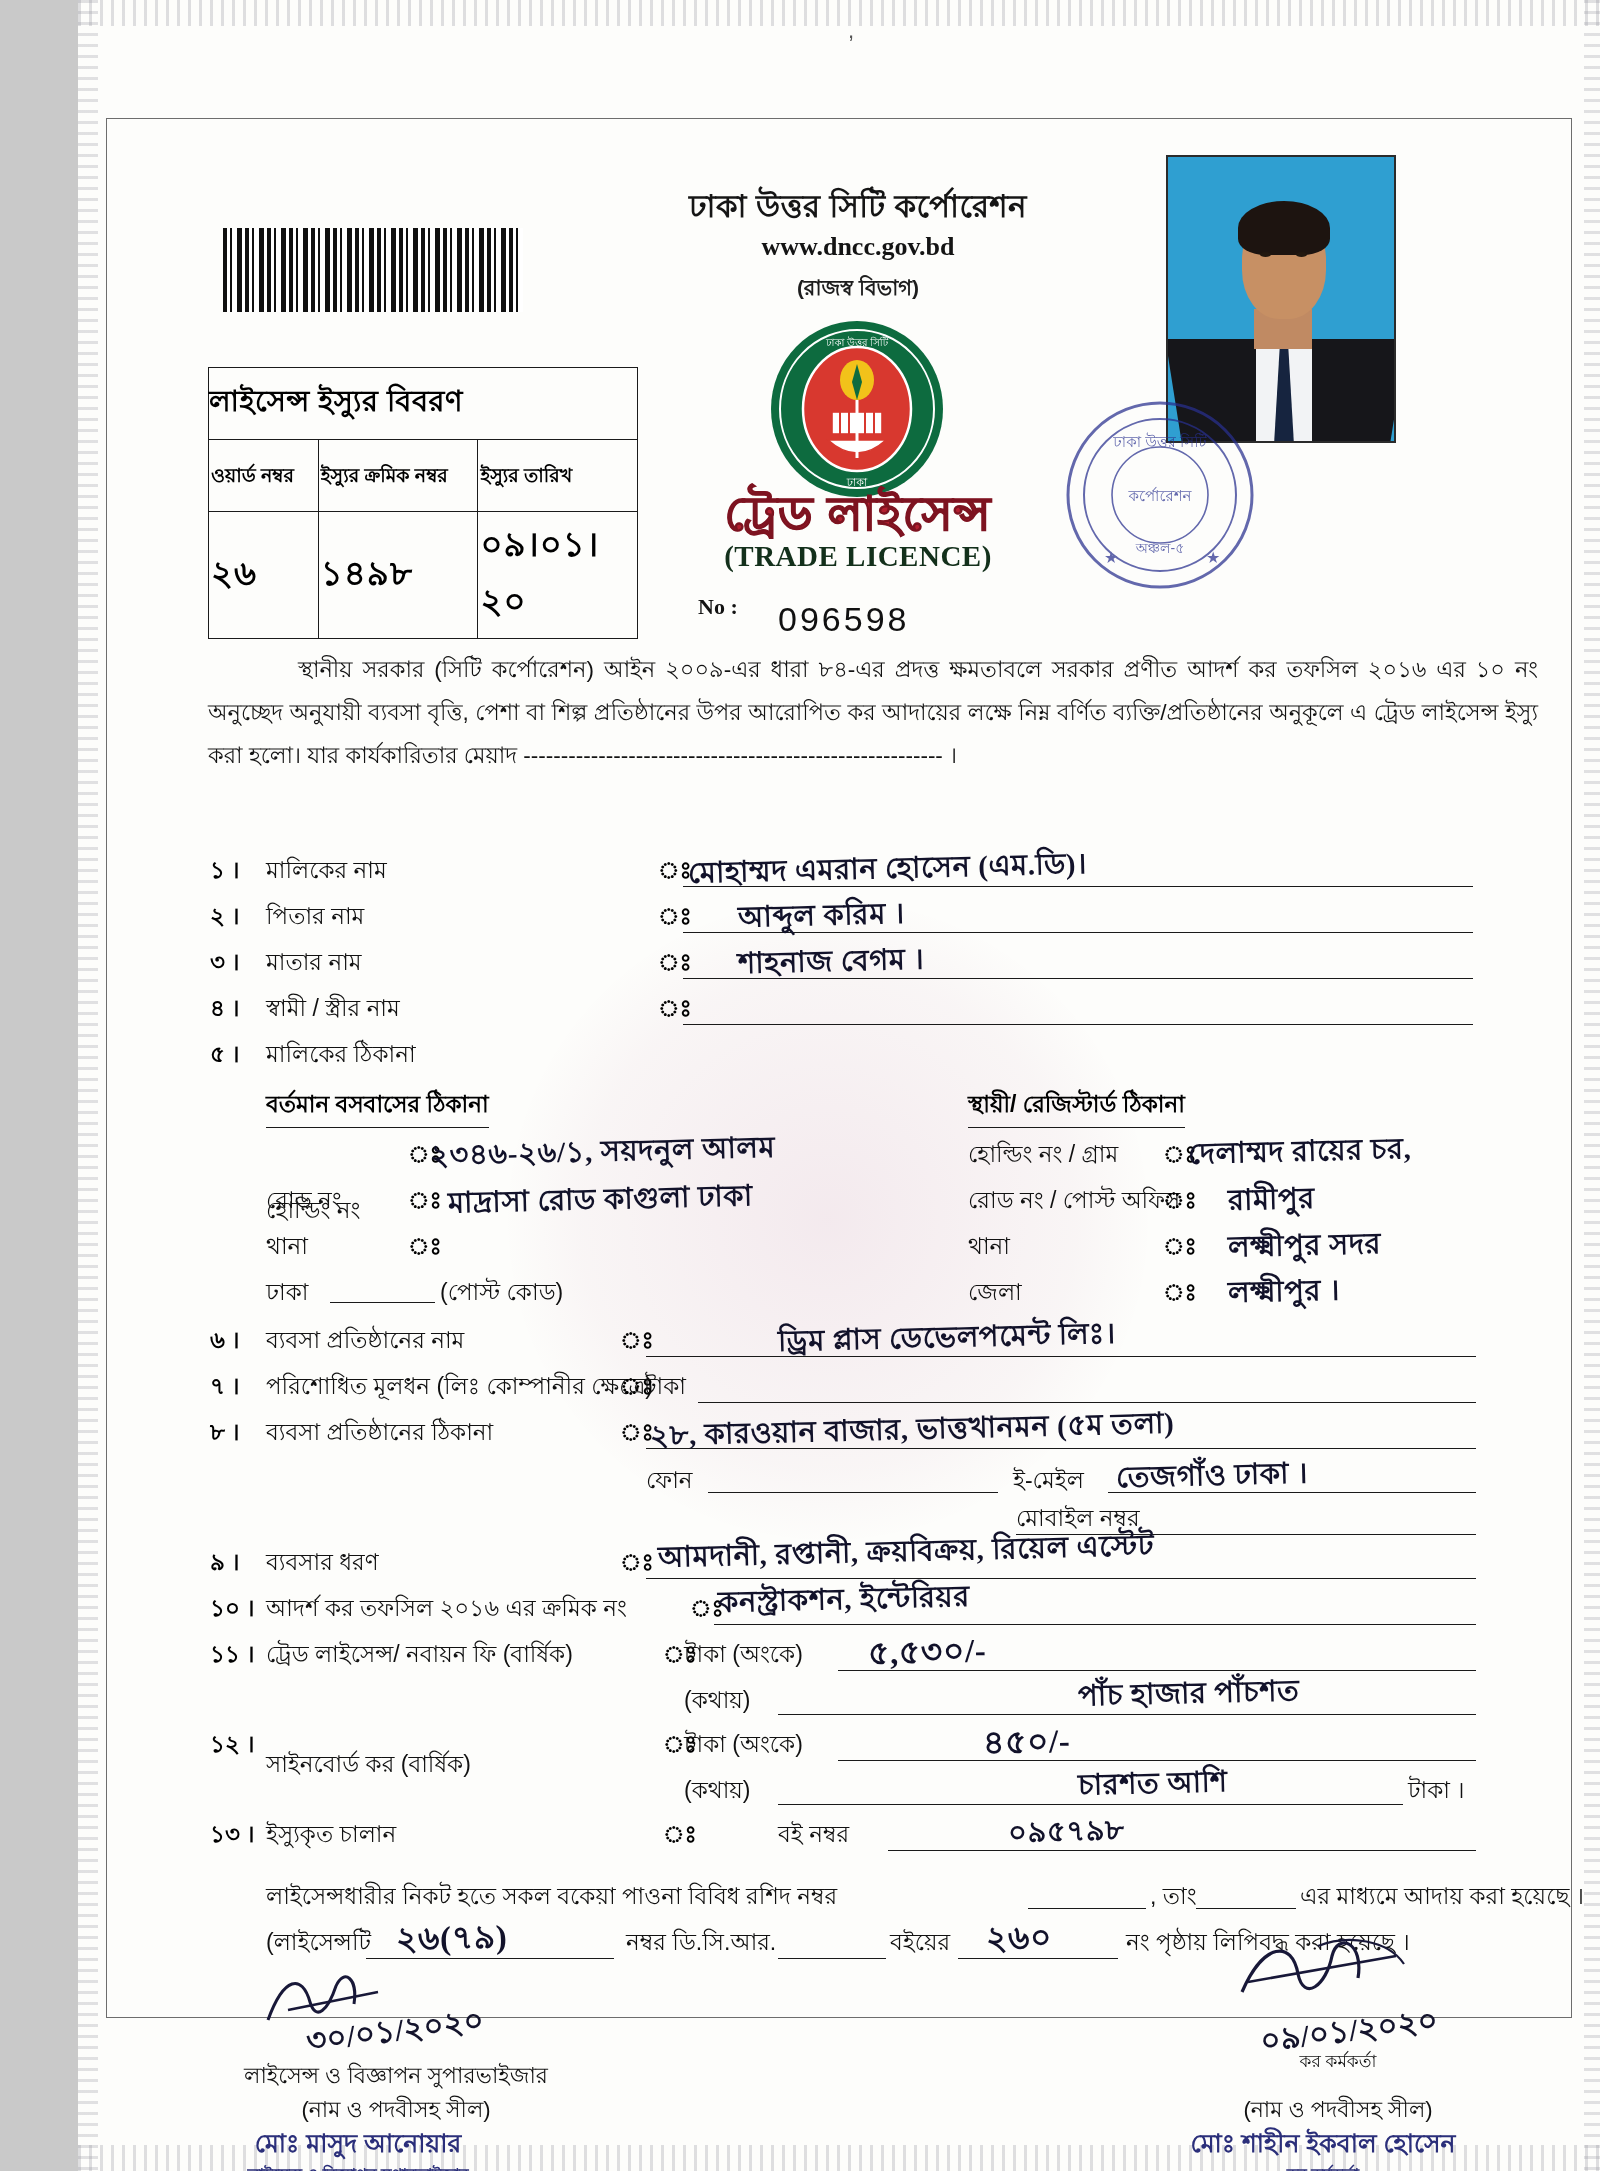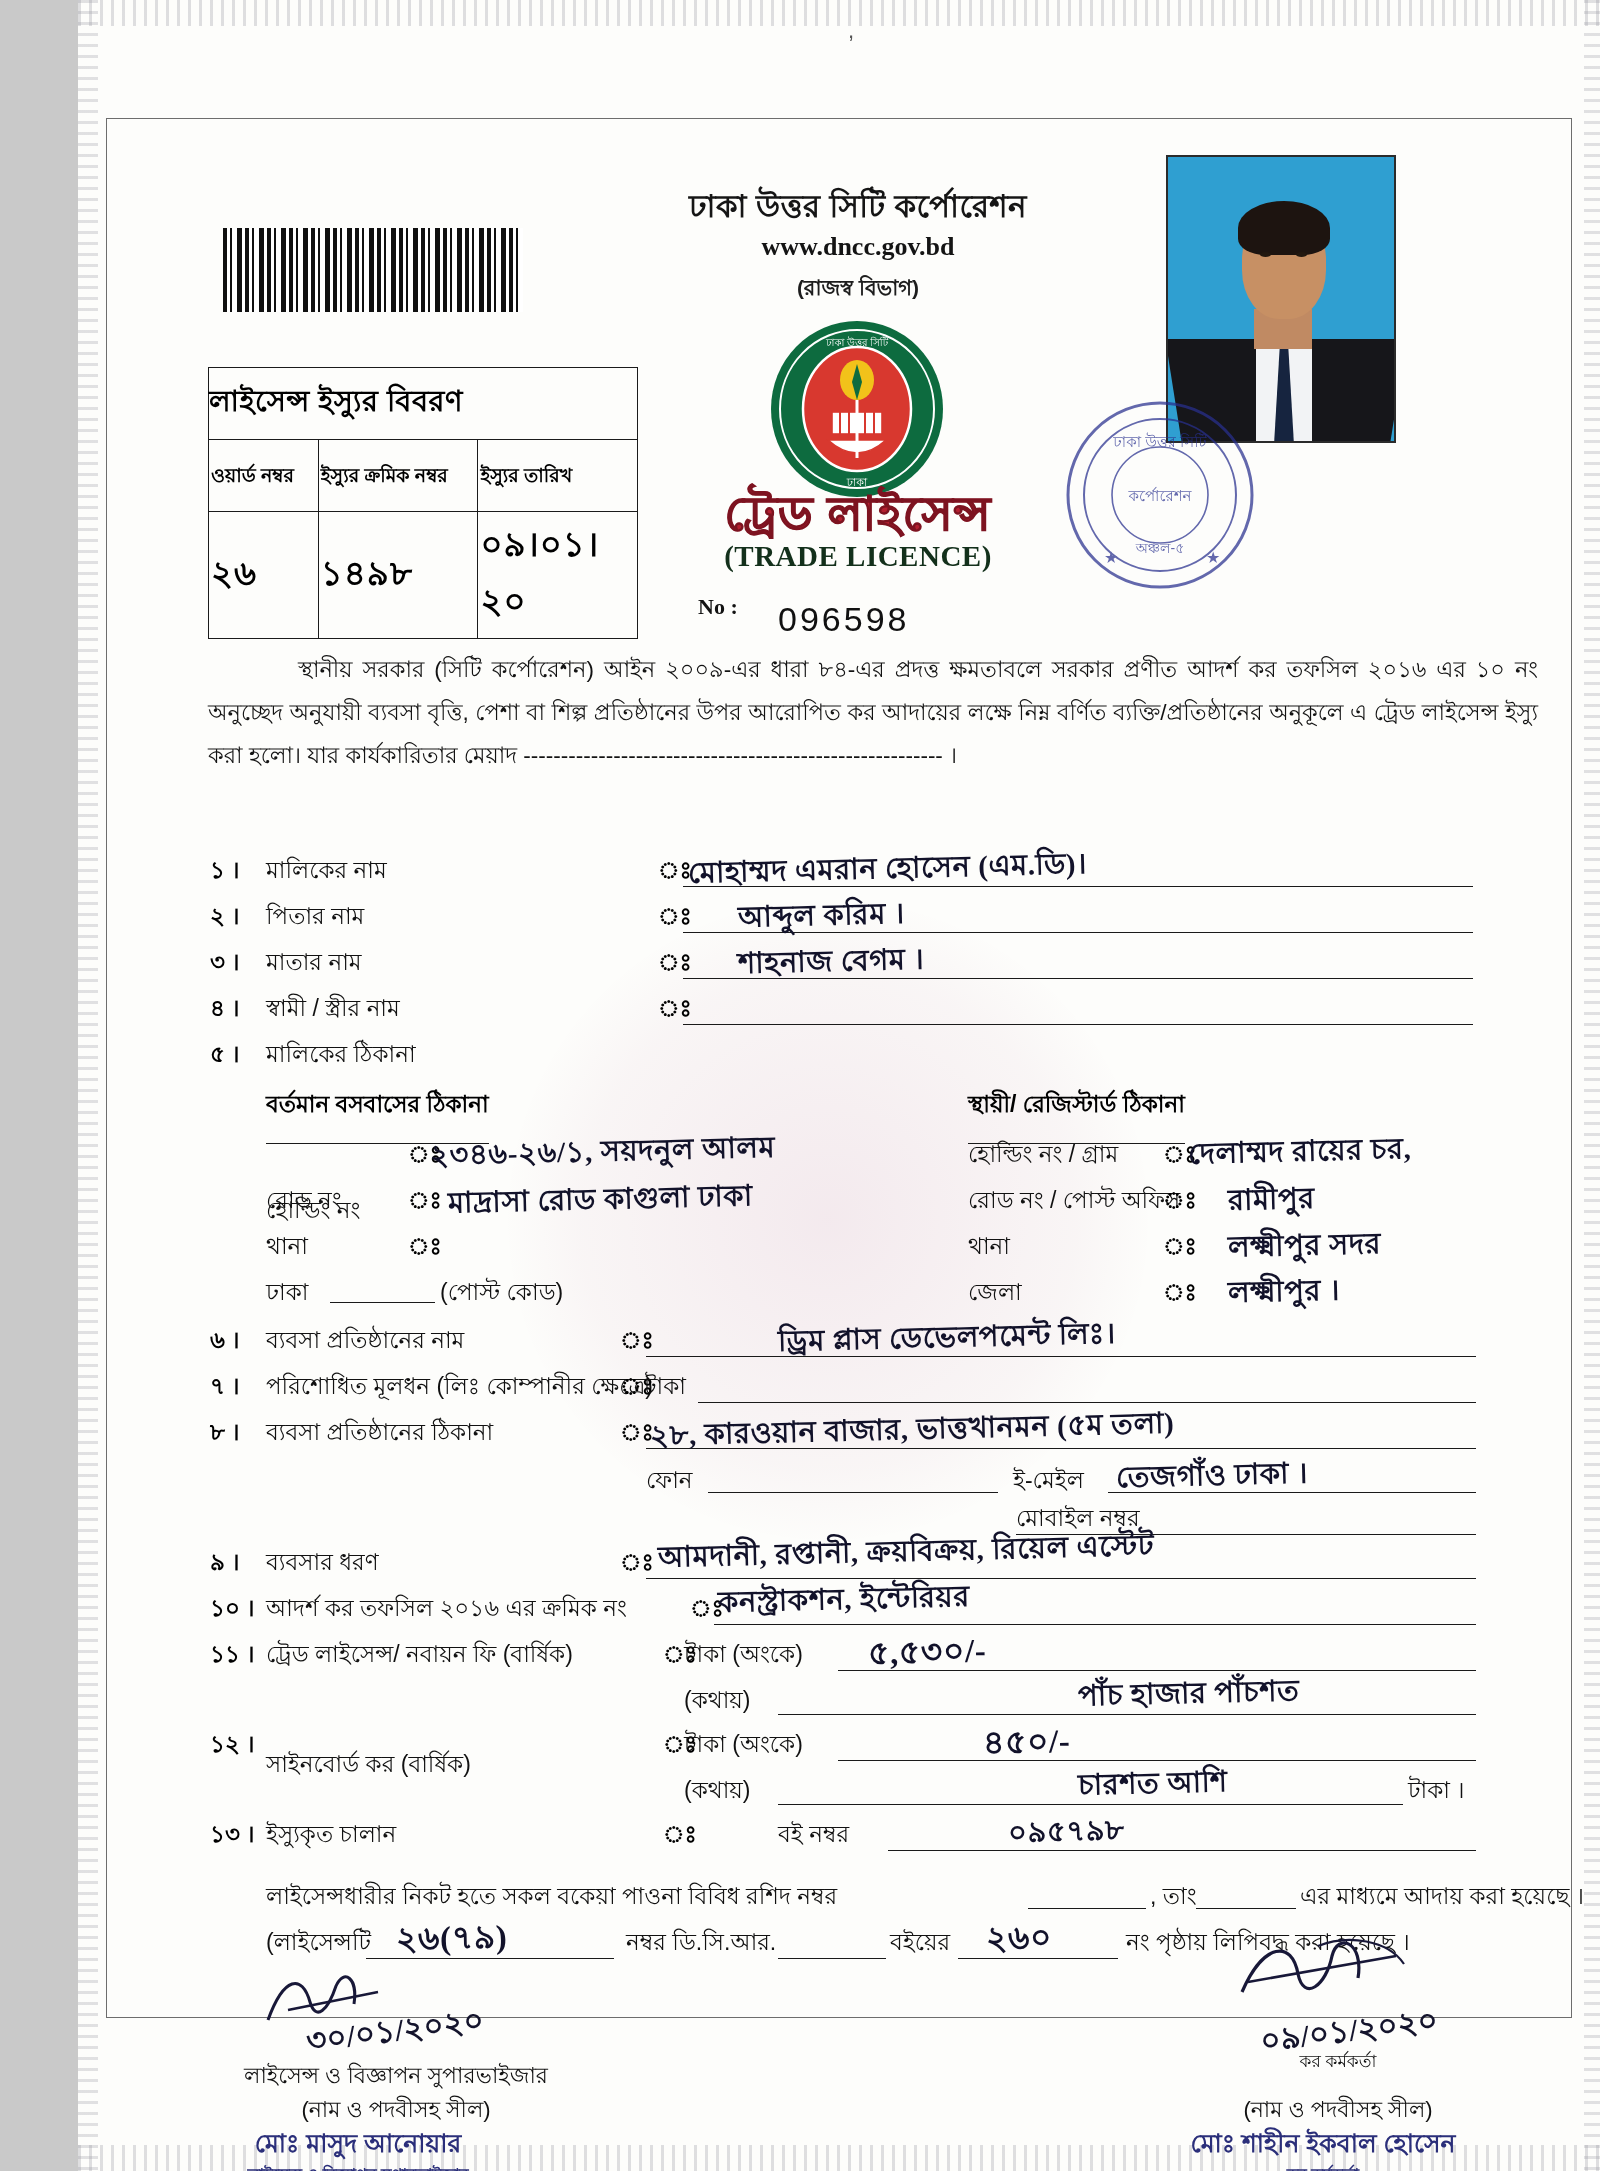--- a/index.html
+++ b/index.html
@@ -168,21 +168,21 @@
   .dline{ position: absolute; border-bottom: 1.6px solid #1a1a1a; height: 0; }
   .hand {
     position: absolute;
     font-family: "Liberation Serif", serif;
     font-size: 29px; color: #12122a; font-weight: bold;
     letter-spacing: .6px; transform: rotate(-1.4deg);
     white-space: nowrap;
   }
   .hand.big   { font-size: 33px; }
   .sublabel { position: absolute; font-size: 23px; font-weight: bold;
-              border-bottom: 1.6px solid #1a1a1a; padding-bottom: 18px; }
+              border-bottom: 1.6px solid #1a1a1a; padding-bottom: 2px; }
 
   
   .foot-label { position: absolute; font-size: 22px; text-align: center; color:#111; }
   .sig-script {
     position: absolute; font-family: "Liberation Serif", serif;
     font-size: 31px; font-weight: bold; color: #14142c;
     transform: rotate(-7deg);
   }
   .stamp {
     position: absolute; text-align: center;

